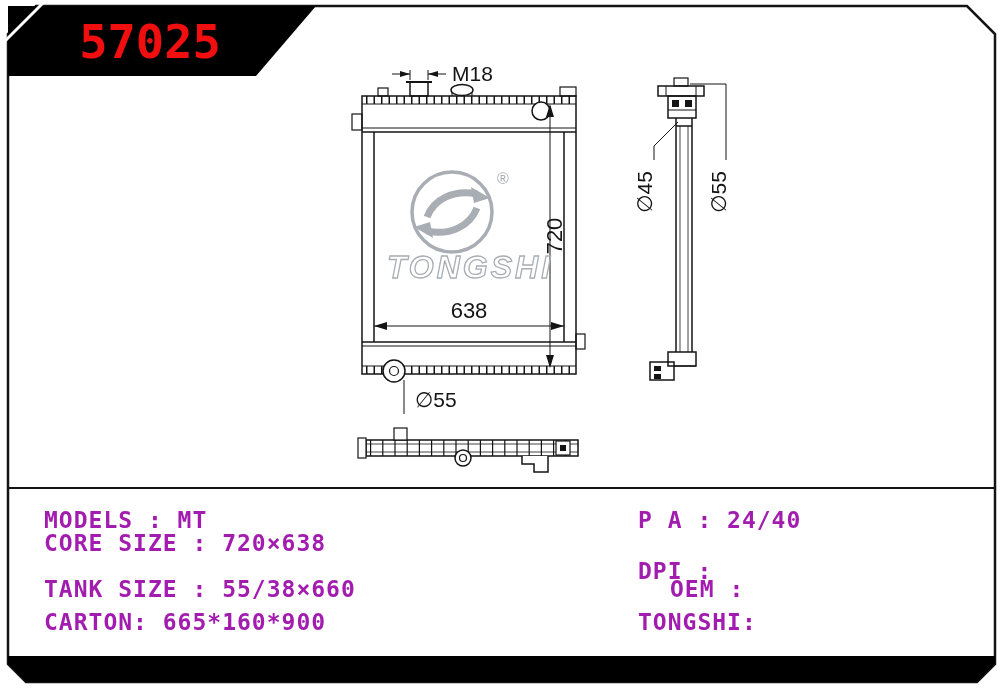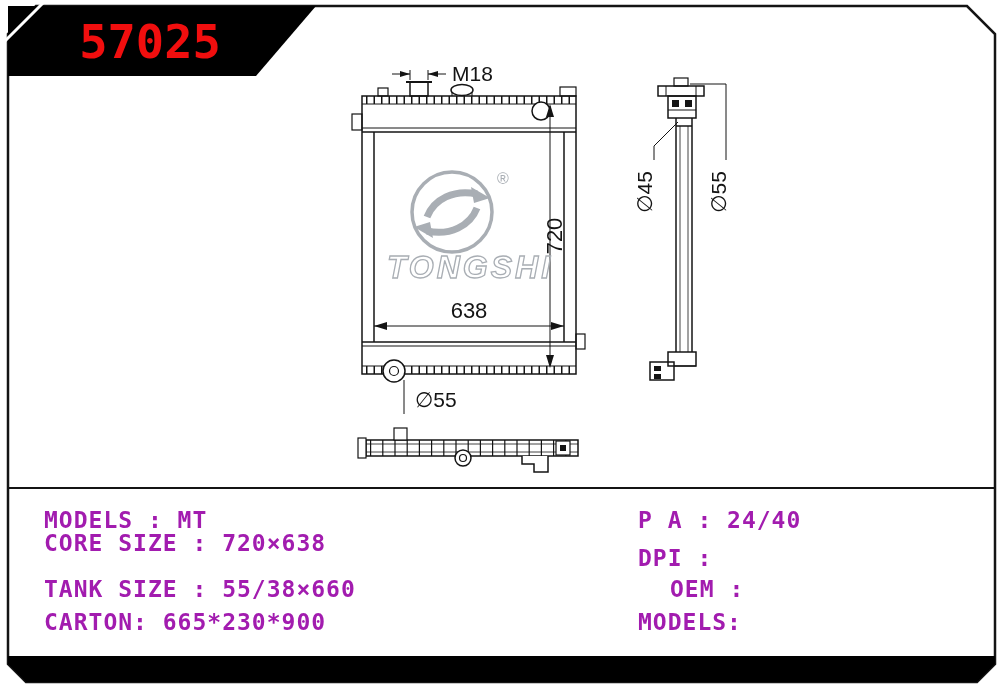--- a/index.html
+++ b/index.html
@@ -141,21 +141,21 @@
         <rect x="560" y="445" width="6" height="6" fill="#141414" stroke="none"></rect>
       </g>
 
     </g>
   </svg>
 
   <div class="specs">
     <div style="left:44px; top:507px">MODELS : MT</div>
     <div style="left:44px; top:530px">CORE SIZE : 720×638</div>
     <div style="left:44px; top:576px">TANK SIZE : 55/38×660</div>
-    <div style="left:44px; top:609px">CARTON: 665*230*900</div>
+    <div style="left:44px; top:609px">CARTON: 665*160*900</div>
 
     <div style="left:638px; top:507px">P A : 24/40</div>
-    <div style="left:638px; top:545px">DPI : </div>
+    <div style="left:638px; top:558px">DPI : </div>
     <div style="left:670px; top:576px">OEM : </div>
-    <div style="left:638px; top:609px">MODELS:</div>
+    <div style="left:638px; top:609px">TONGSHI:</div>
   </div>
 
 </div>
 
 </body></html>

